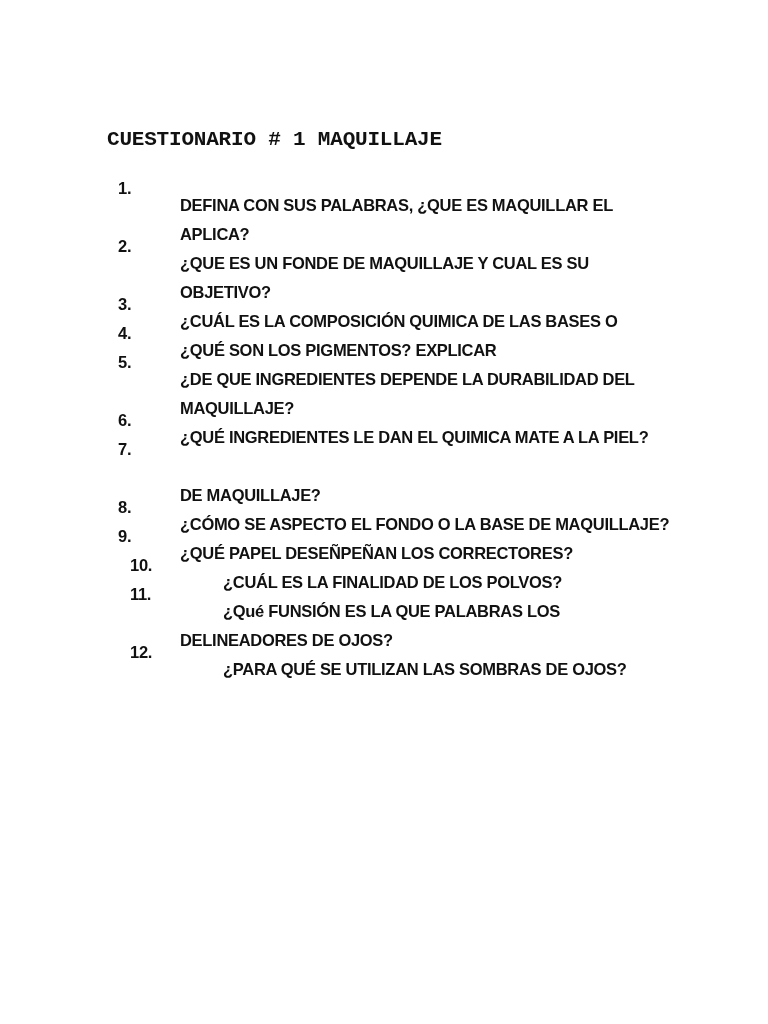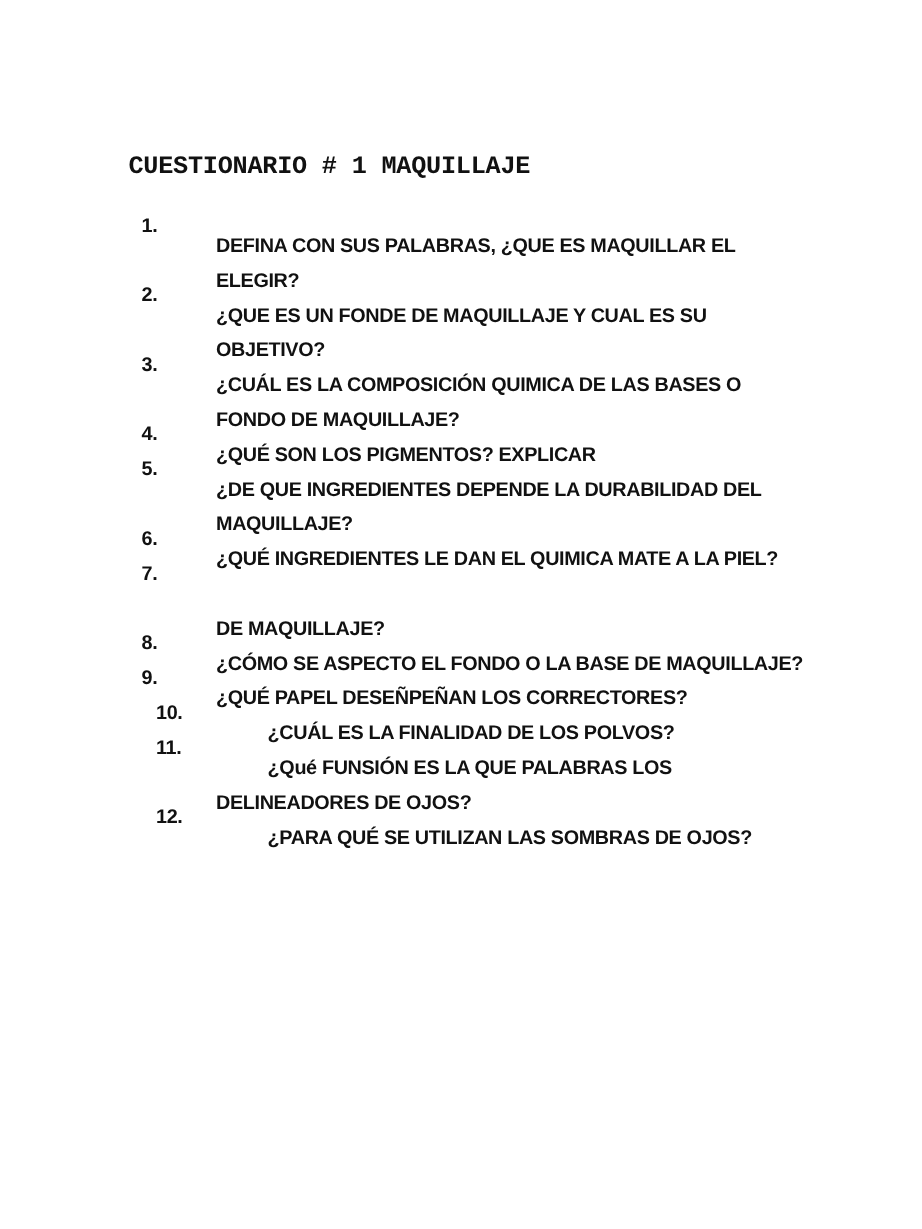--- a/index.html
+++ b/index.html
@@ -25,39 +25,36 @@
 <div>
   <div class="title">CUESTIONARIO # 1 MAQUILLAJE</div>
 
   <ol class="list" style="list-style:none;margin:0;padding:0;">
     <li class="item">
       <div class="line">
           <span class="num">1.</span>
           <span class="txt">DEFINA CON SUS PALABRAS,  ¿QUE ES MAQUILLAR EL</span>
         </div>
       <div class="line">
-          <span class="txt">ELEGIR?</span>
+          <span class="txt">APLICA?</span>
         </div>
     </li>
     <li class="item">
       <div class="line">
           <span class="num">2.</span>
           <span class="txt">¿QUE ES UN FONDE DE MAQUILLAJE Y CUAL ES SU</span>
         </div>
       <div class="line">
           <span class="txt">OBJETIVO?</span>
         </div>
     </li>
     <li class="item">
       <div class="line">
           <span class="num">3.</span>
           <span class="txt">¿CUÁL ES LA COMPOSICIÓN QUIMICA DE LAS BASES O</span>
-        </div>
-      <div class="line">
-          <span class="txt">FONDO DE MAQUILLAJE?</span>
         </div>
     </li>
     <li class="item">
       <div class="line">
           <span class="num">4.</span>
           <span class="txt">¿QUÉ SON LOS PIGMENTOS? EXPLICAR</span>
         </div>
     </li>
     <li class="item">
       <div class="line">

